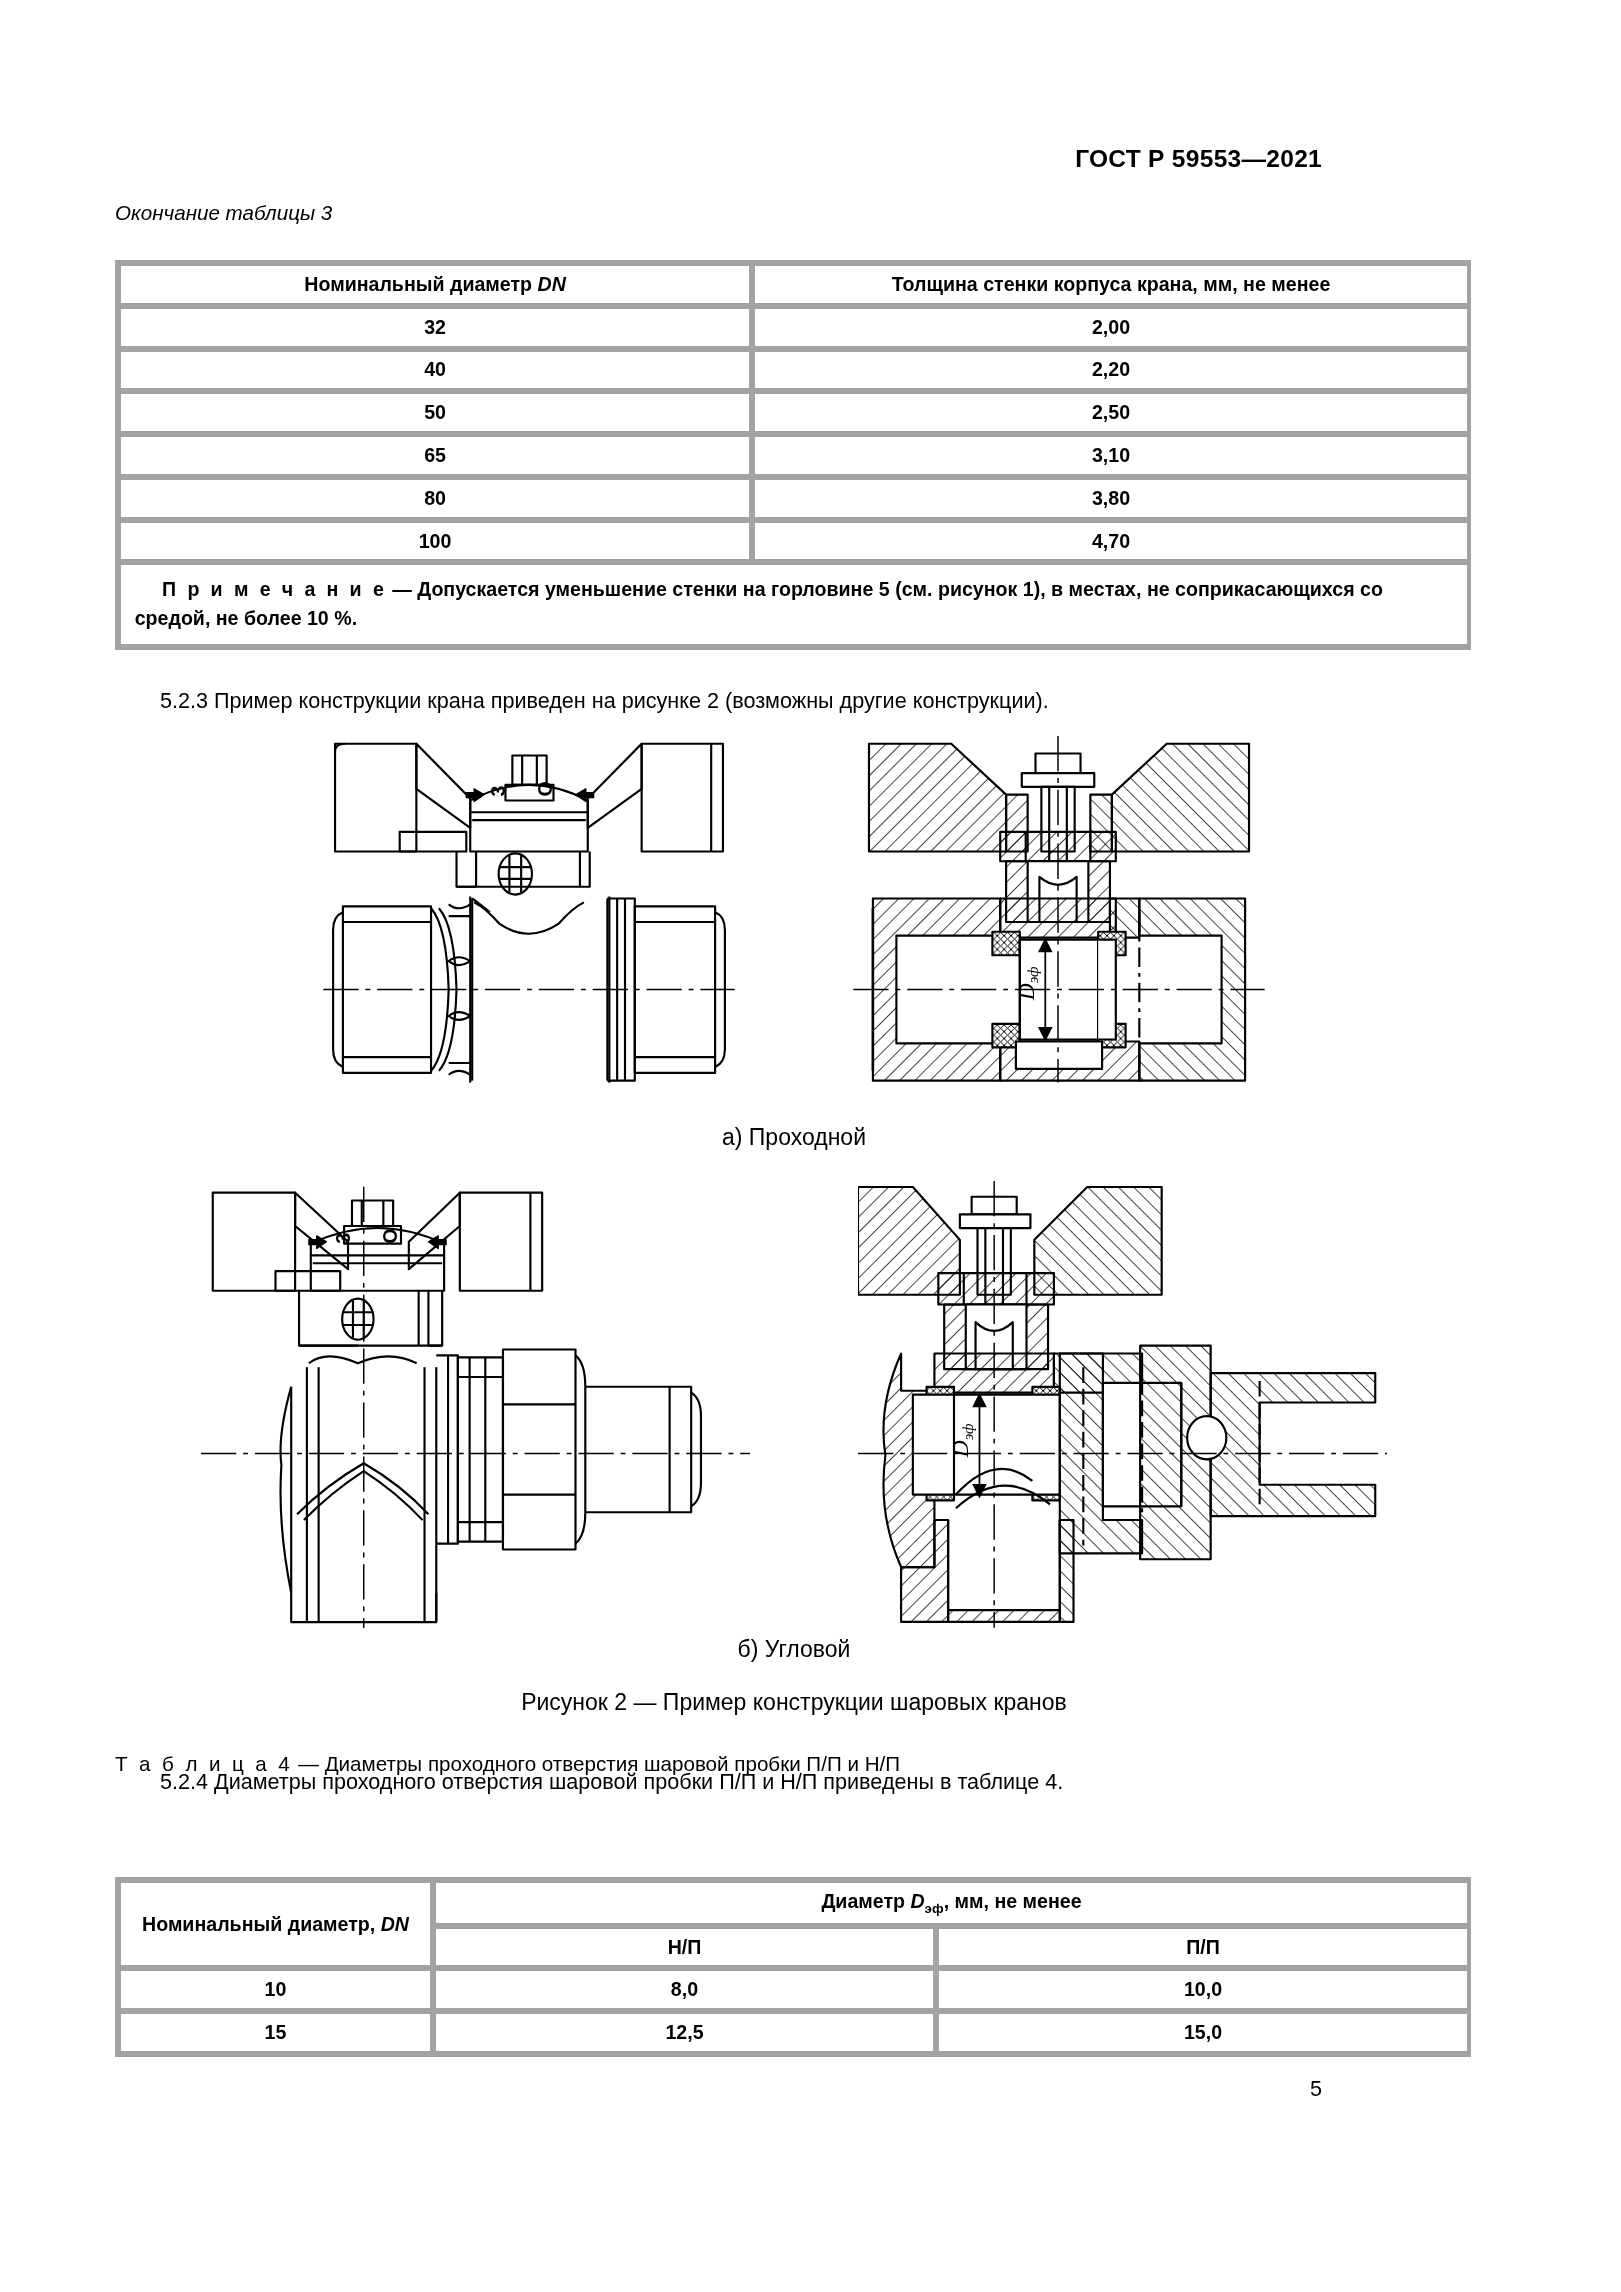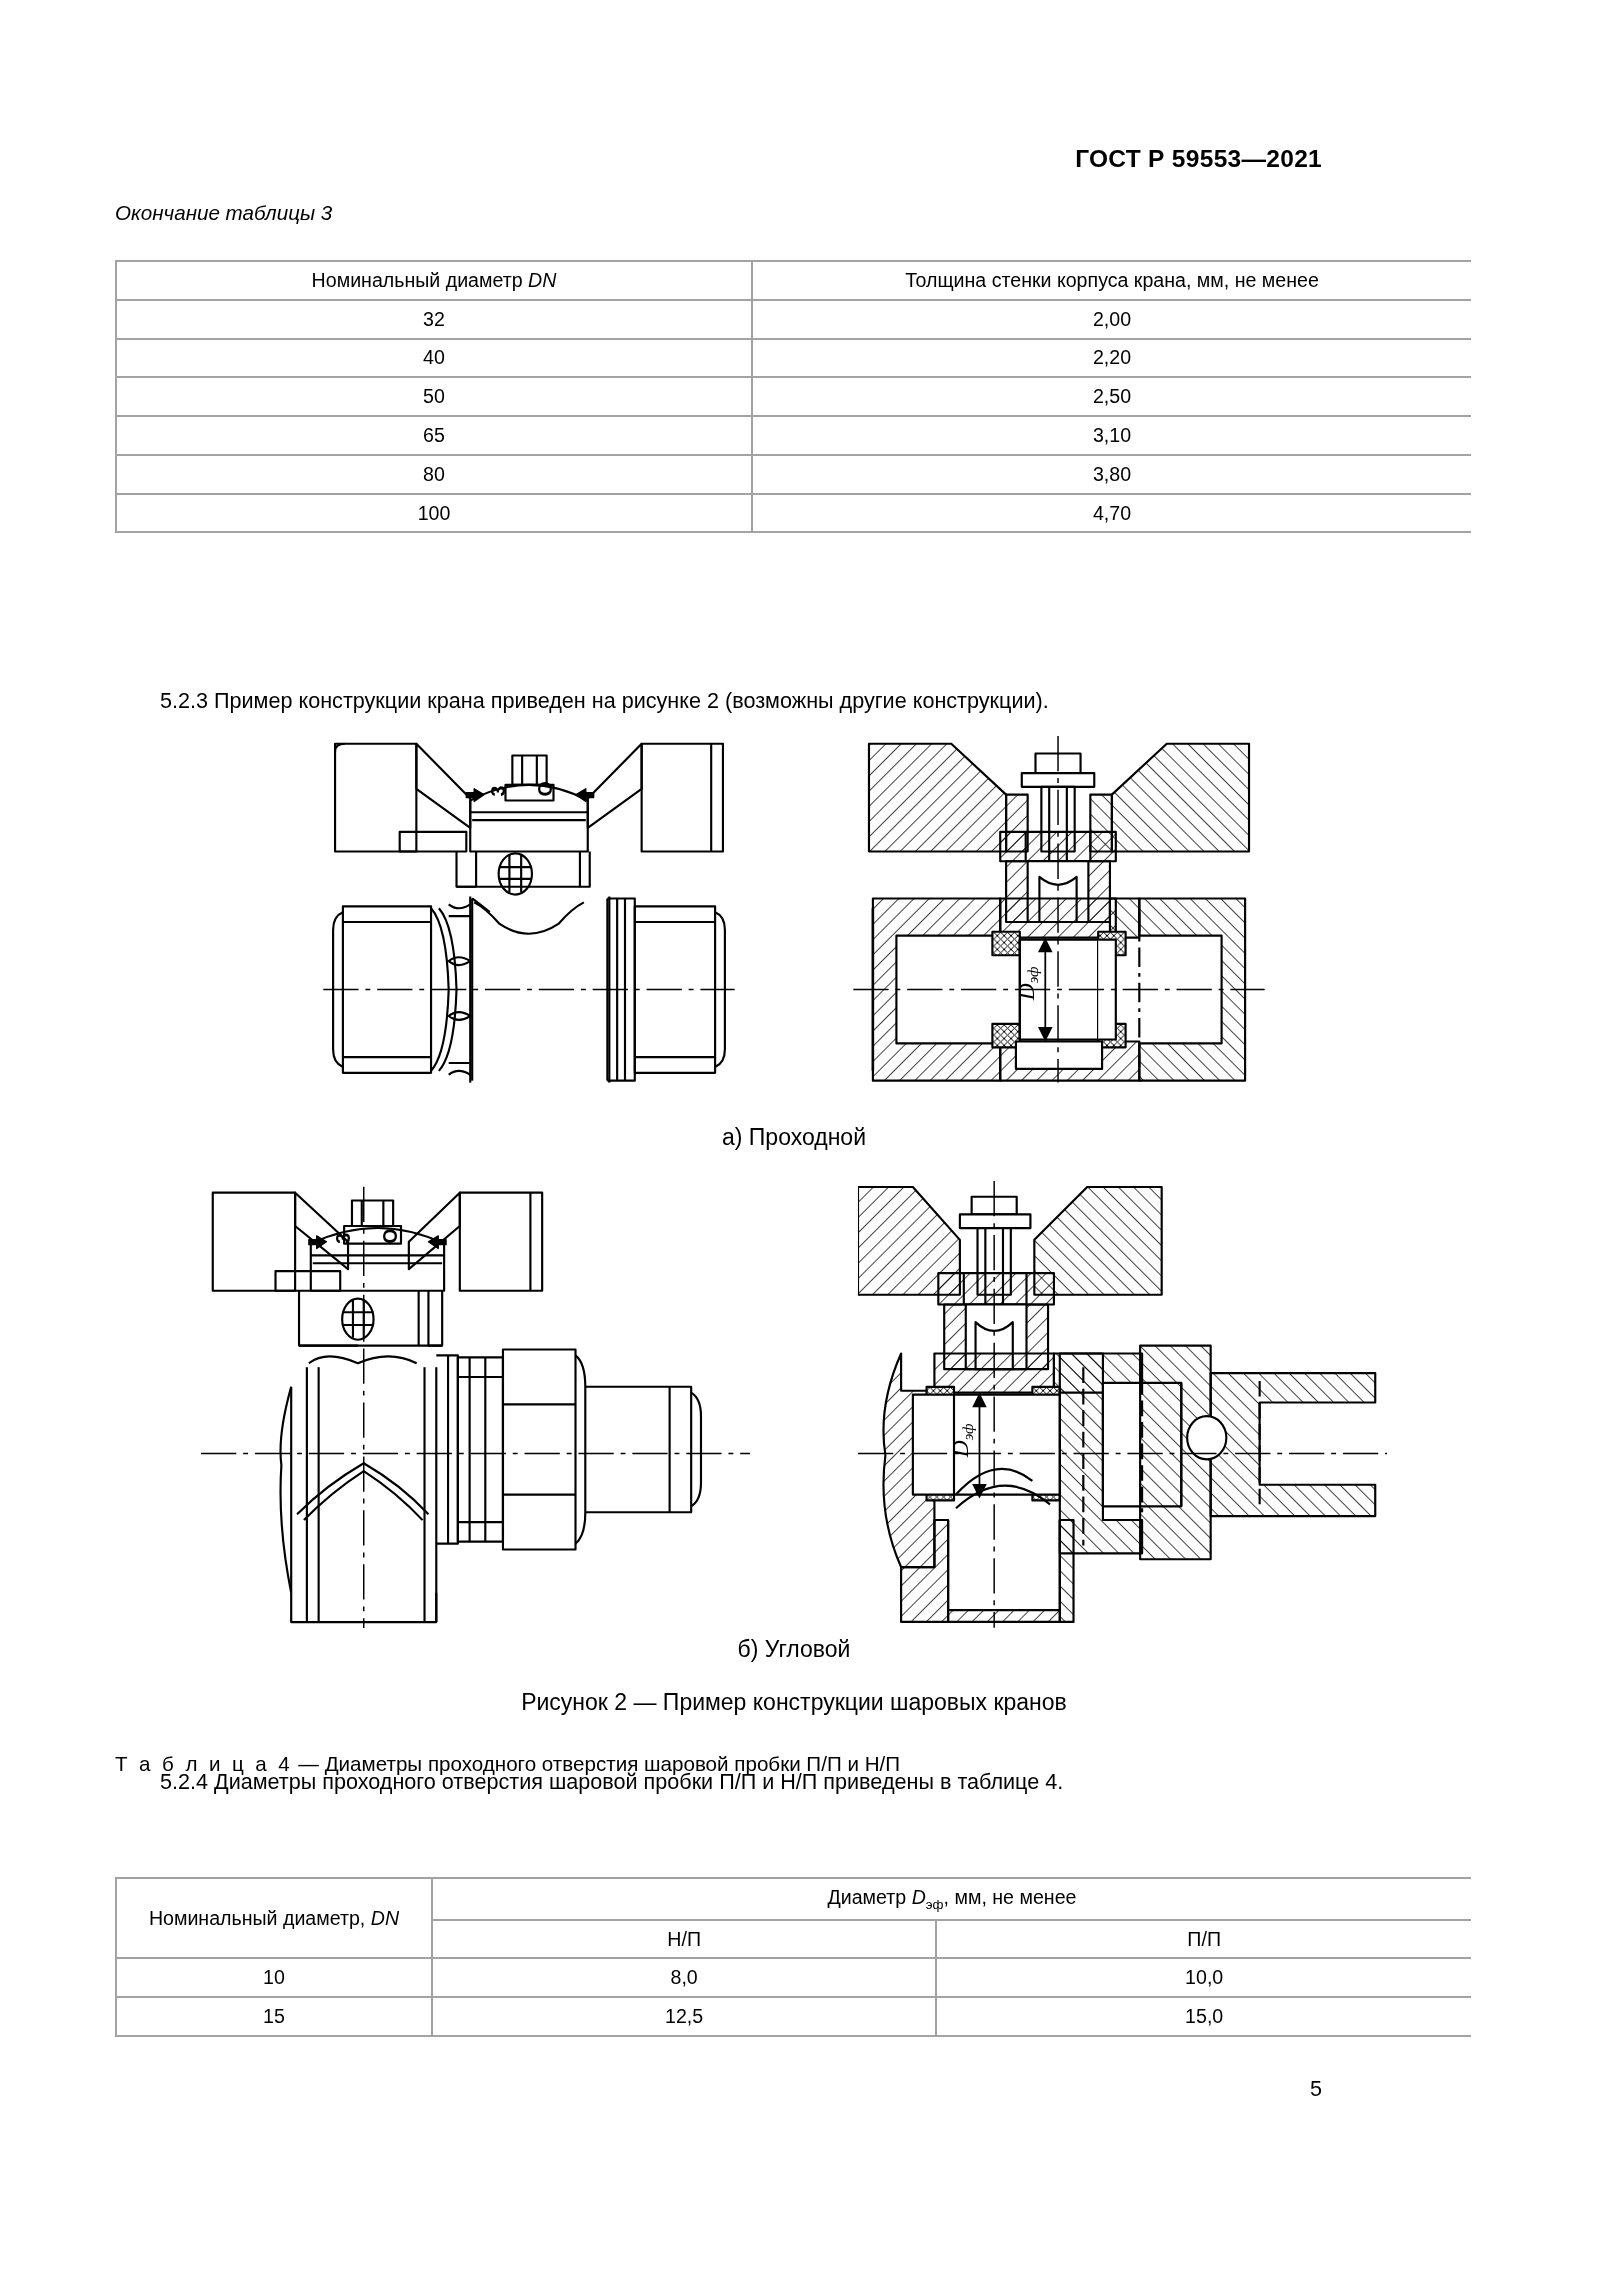--- a/index.html
+++ b/index.html
@@ -47,24 +47,24 @@
   }
 
   
   table.gost {
     border-collapse: collapse;
     width: 100%;
     table-layout: fixed;
     font-size: 19.6px;
   }
   table.gost td, table.gost th {
-    border: 2px solid #a3a3a3;
+    border: 6px solid #a3a3a3;
     padding: 6.9px 5.9px;
     text-align: center;
-    font-weight: normal;
+    font-weight: bold;
     vertical-align: middle;
   }
   table.gost .thick-top { border-top-width: 2.9px; }
   table.gost .thick-bottom { border-bottom-width: 2.9px; }
   table.gost.outer {
     border: 2.9px solid #000;
   }
   .note-cell {
     text-align: left !important;
     font-size: 19.6px;
@@ -134,20 +134,25 @@
           <td>65</td>
           <td>3,10</td>
         </tr>
         <tr>
           <td>80</td>
           <td>3,80</td>
         </tr>
         <tr>
           <td class="thick-bottom">100</td>
           <td class="thick-bottom">4,70</td>
+        </tr>
+        <tr>
+          <td class="note-cell" colspan="2">
+            <span style="display:inline-block;width:27.4px;"></span><span class="note-sp">П р и м е ч а н и е</span><span> — Допускается уменьшение стенки на горловине 5 (см. рисунок 1), в местах, не соприкасающихся со средой, не более 10 %.</span>
+          </td>
         </tr>
       </tbody>
     </table>
   </div>
 
   <div class="content" style="top:686px;">
     <p class="para" style="text-indent:45px;">5.2.3  Пример конструкции крана приведен на рисунке 2 (возможны другие конструкции).</p>
   </div>
 
   <div style="position:absolute;left:115px;top:730px;width:1358px;">

